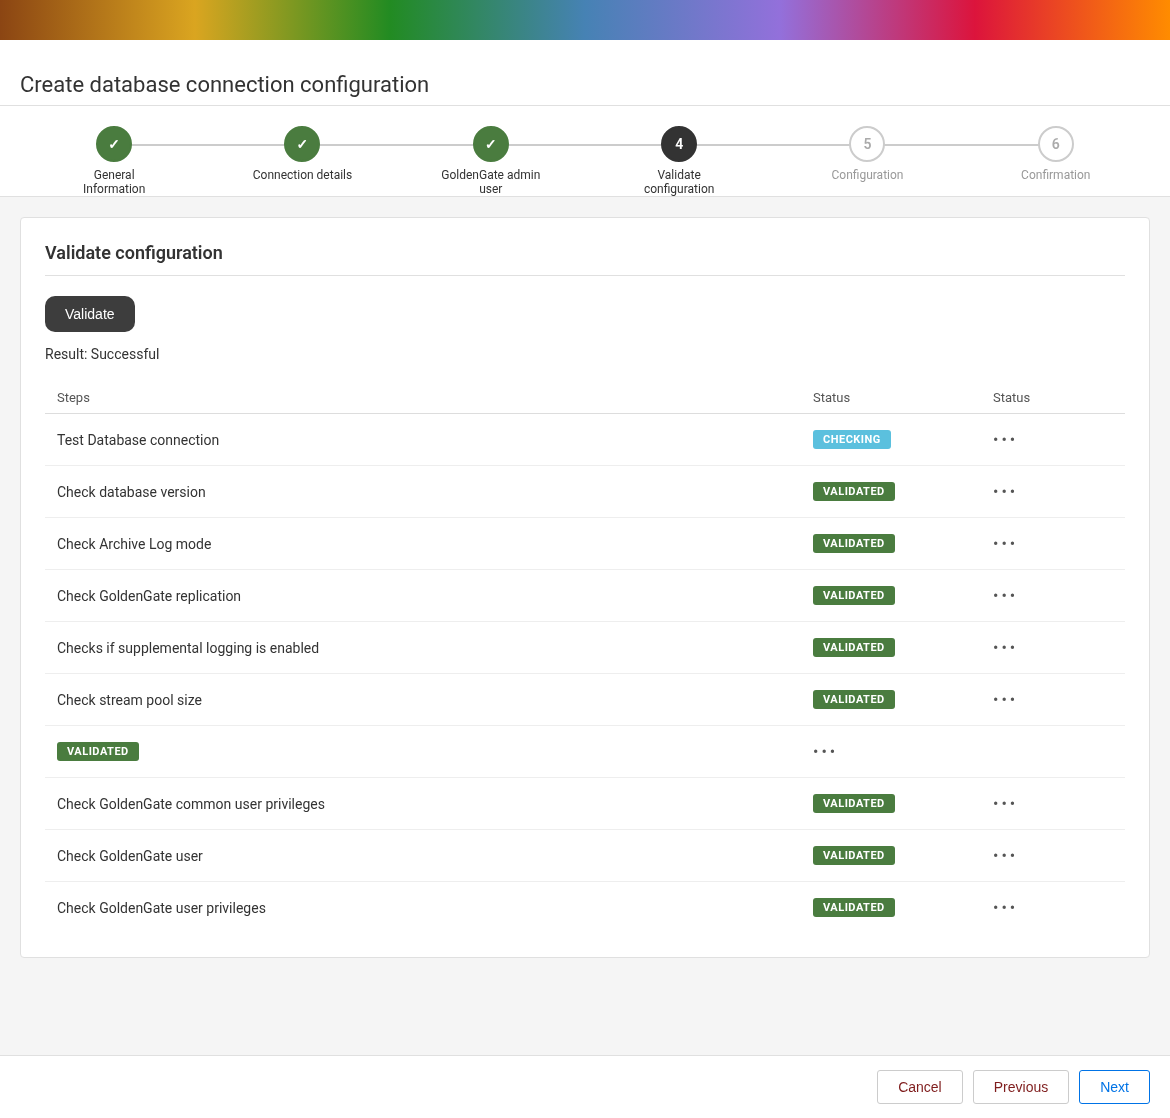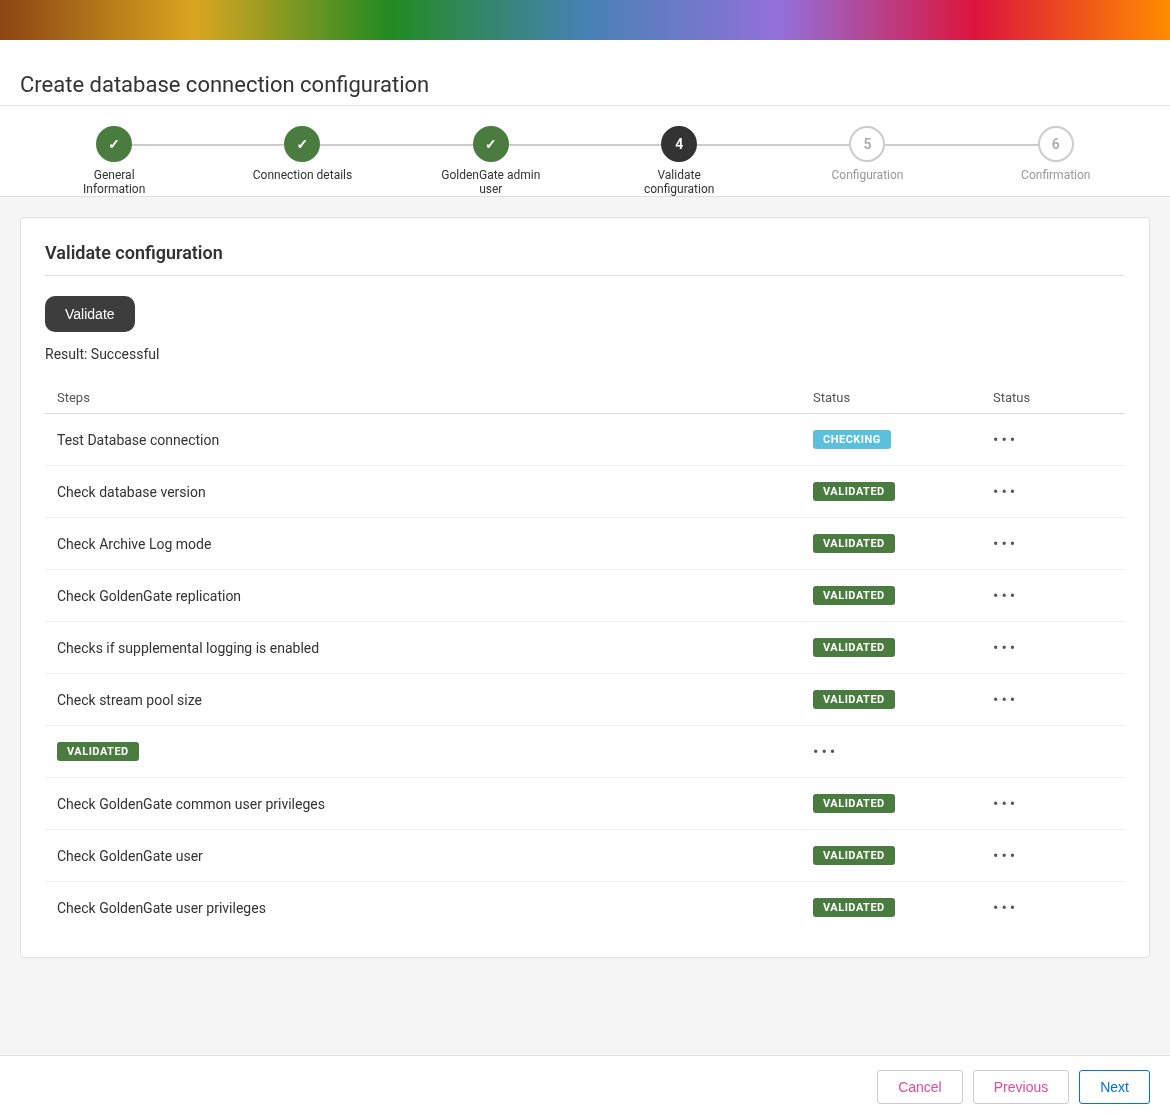--- a/index.html
+++ b/index.html
@@ -177,21 +177,21 @@
       justify-content: flex-end;
       gap: 10px;
     }
     .footer-btn {
       padding: 8px 20px;
       font-size: 14px;
       cursor: pointer;
       border-radius: 3px;
       border: 1px solid #ccc;
       background: #fff;
-      color: #ec4899;
+      color: #7f1d1d;
     }
     .footer-btn.primary {
       background: #fff;
       color: #0073e6;
       border-color: #0073e6;
       text-align: right;
     }
   </style>
 </head>
 <body>

